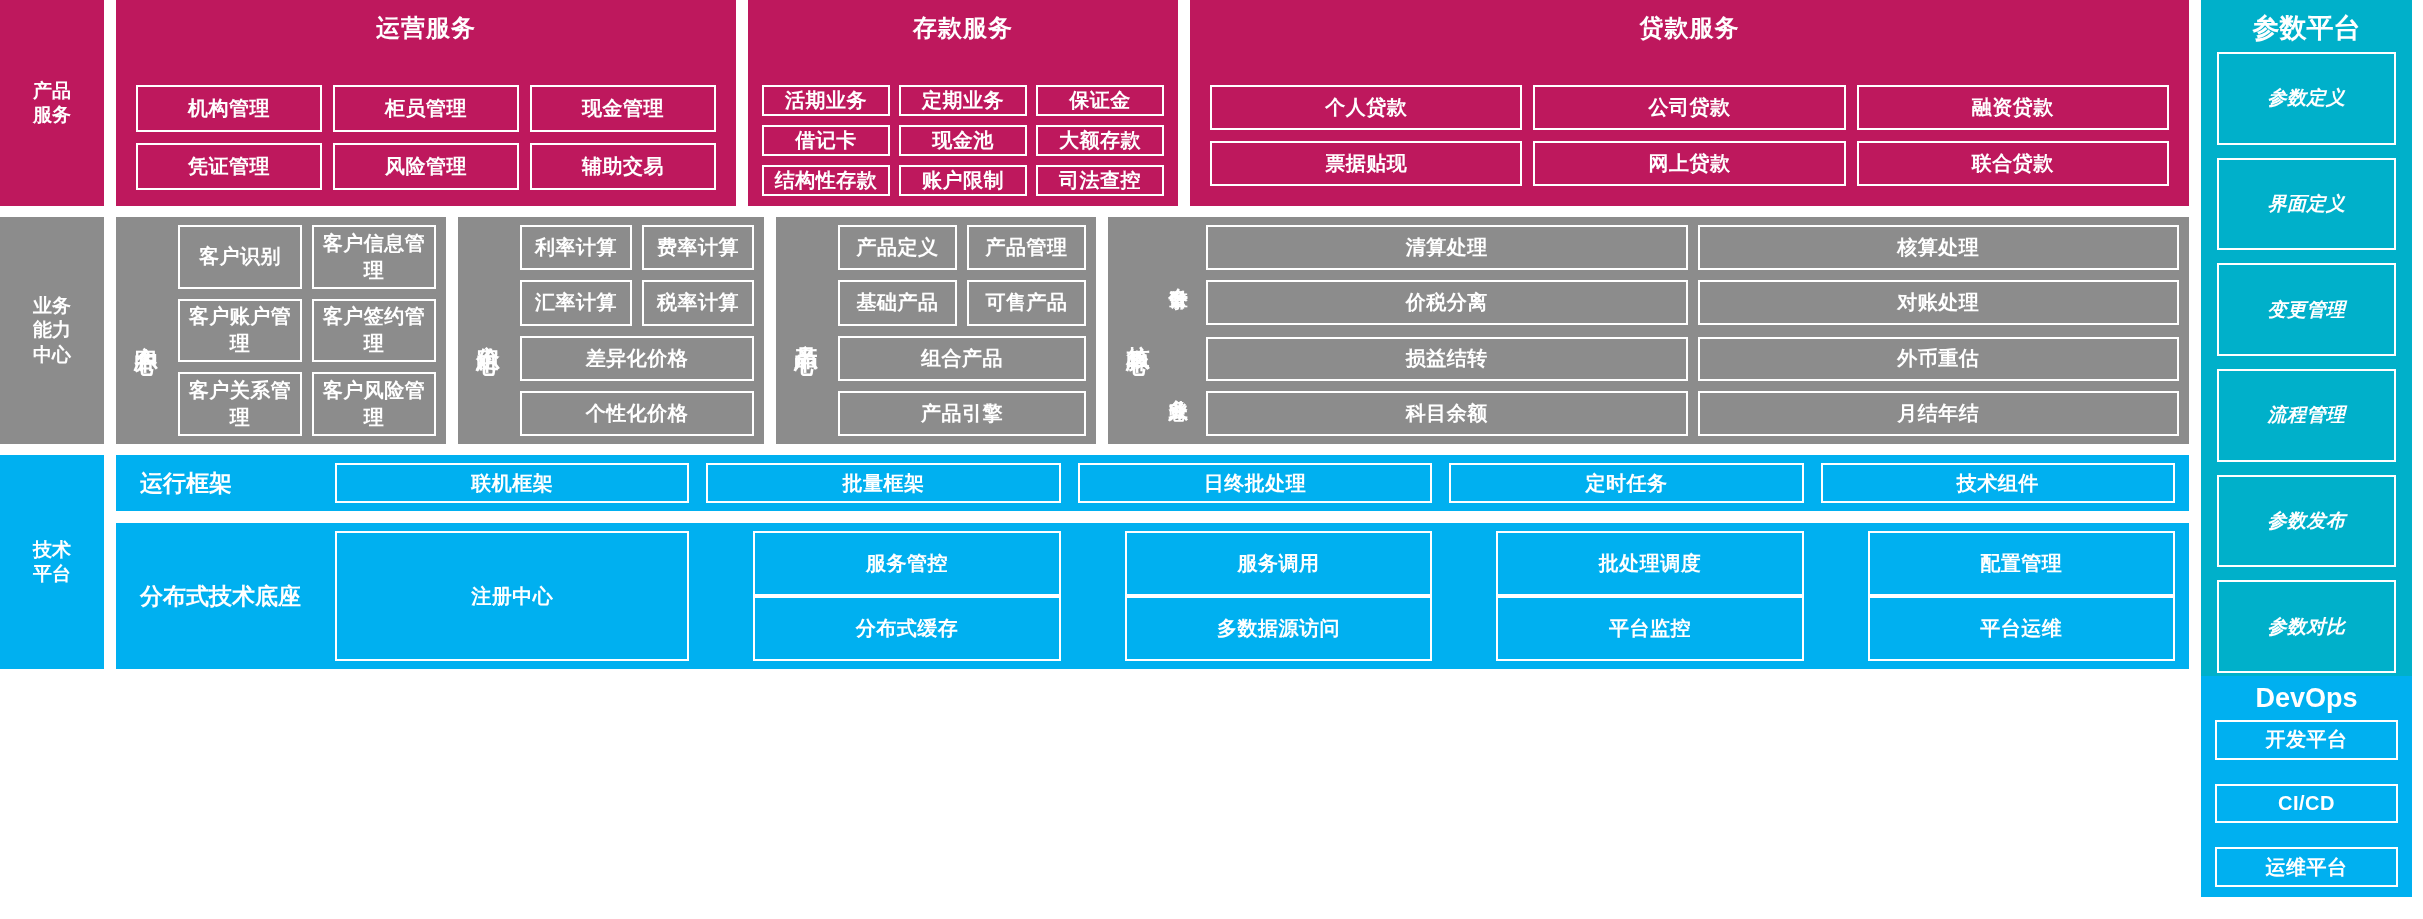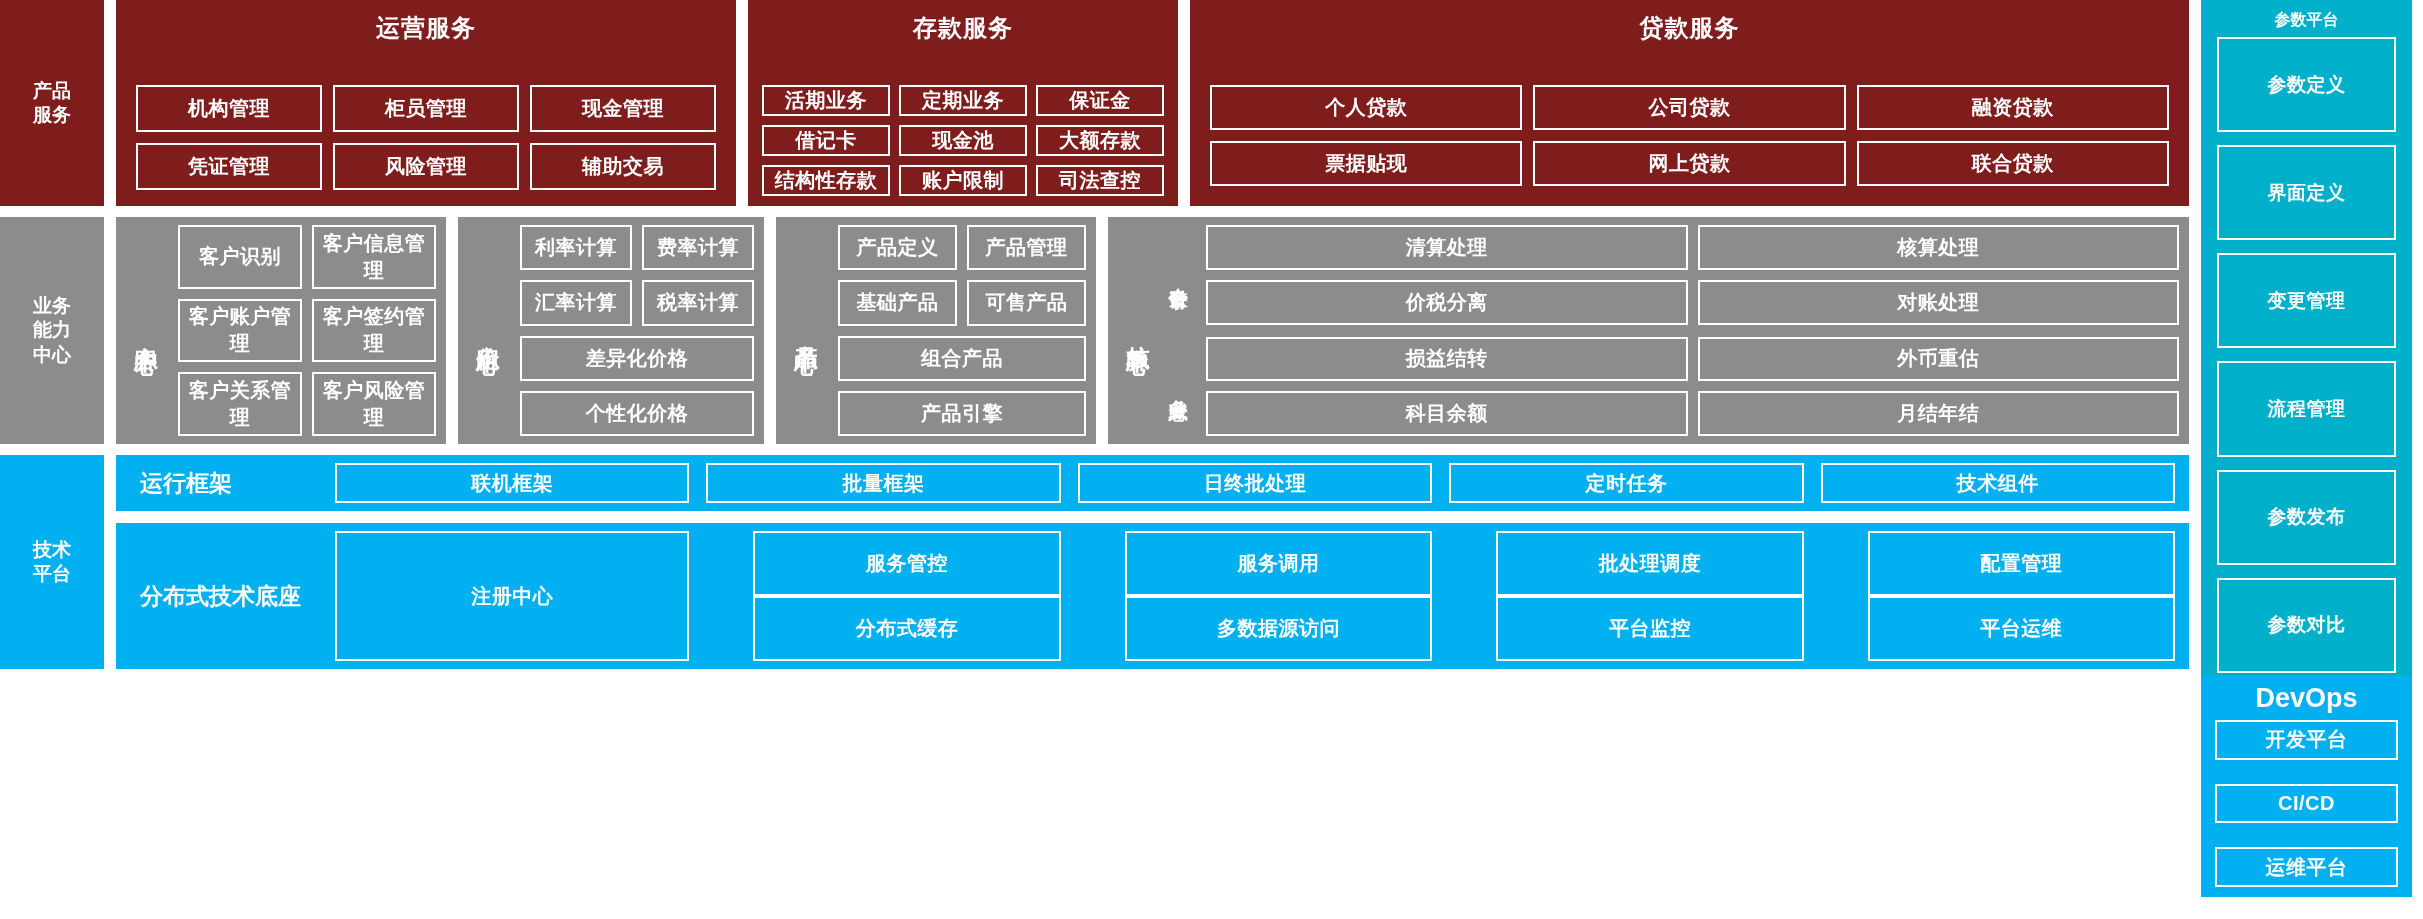--- a/index.html
+++ b/index.html
@@ -6,21 +6,21 @@
   body{
     width:2423px;height:919px;
     font-family:"Liberation Sans","DejaVu Sans",sans-serif;
     color:#ffffff;
     overflow:hidden;
   }
   .canvas{position:relative;width:2423px;height:919px;background:#fff;}
 
   
   .band{display:flex;gap:12px;width:100%;}
-  .teal{background:#7f1d1d;gap:32px;}
+  .teal{background:#be185d;gap:32px;}
   .gray{background:#8c8c8c;}
   .blue{background:#00b0f0;}
 
   
   .rail{
     width:104px;flex:0 0 104px;
     display:flex;align-items:center;justify-content:center;
     text-align:center;font-weight:bold;font-size:19px;line-height:1.28;
   }
 
@@ -46,22 +46,22 @@
   .g-loan{flex:1;}
   .g-loan .tile-grid{grid-template-columns:repeat(3,1fr);grid-template-rows:repeat(2,1fr);padding:0 6px 10px 6px;}
 
   
   .param-col{
     position:absolute;left:2201px;top:0;width:211px;height:687px;
     background:#00b0ca;box-sizing:border-box;
     padding:6px 16px 10px 16px;
     display:flex;flex-direction:column;
   }
-  .param-title{text-align:center;font-size:16px;font-weight:bold;padding:4px 0 6px 0;}
-  .param-list{flex:1;display:grid;grid-template-rows:repeat(6,1fr);gap:13px;padding-bottom:4px;}
+  .param-title{text-align:center;font-size:27px;font-weight:bold;padding:4px 0 6px 0;}
+  .param-list{flex:1;display:grid;grid-template-rows:repeat(6,1fr);gap:13px;padding-bottom:4px;font-style:italic;}
   .param-list .tile{font-size:19px;}
 
   
   .row-mid{height:227px;margin-top:11px;}
   .mid-grp{display:flex;padding:8px 10px 8px 8px;box-sizing:border-box;}
   .vlabel{
     flex:0 0 44px;width:44px;
     display:flex;align-items:center;justify-content:center;
     font-size:23px;font-weight:bold;line-height:1.08;
     writing-mode:vertical-rl;text-orientation:upright;

